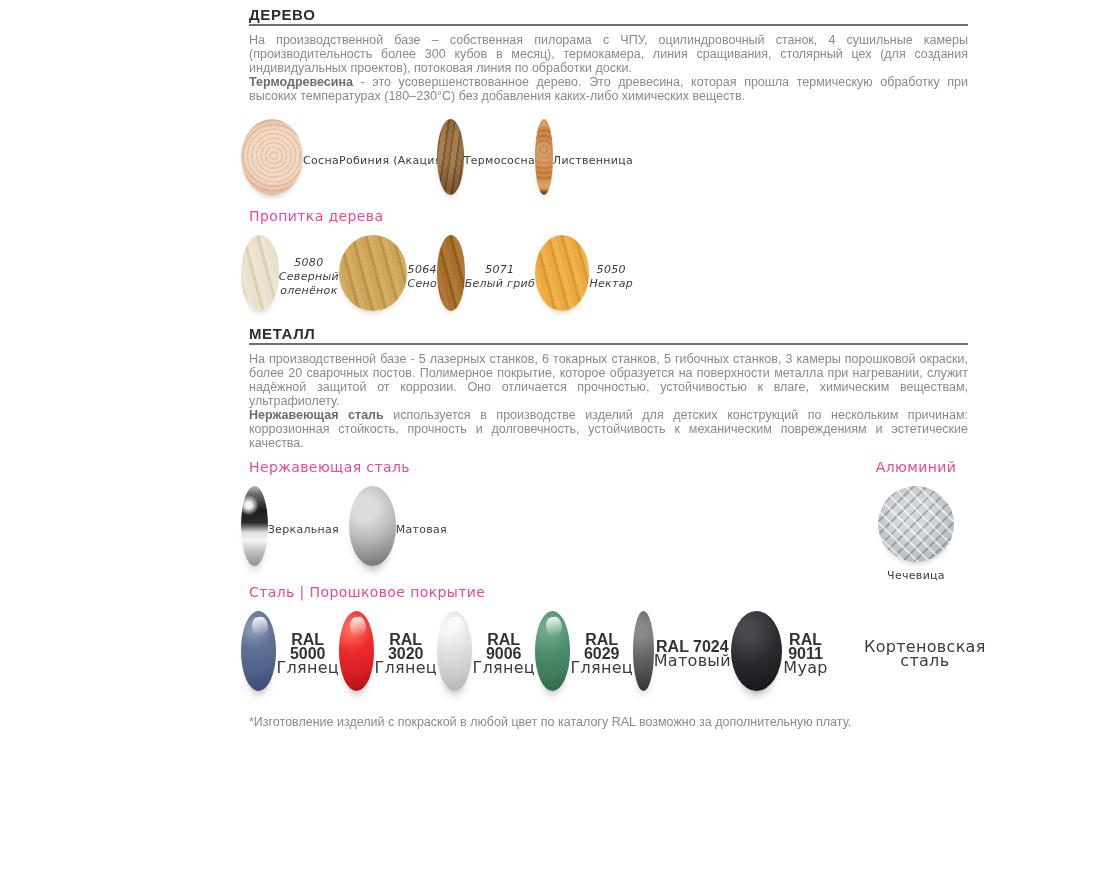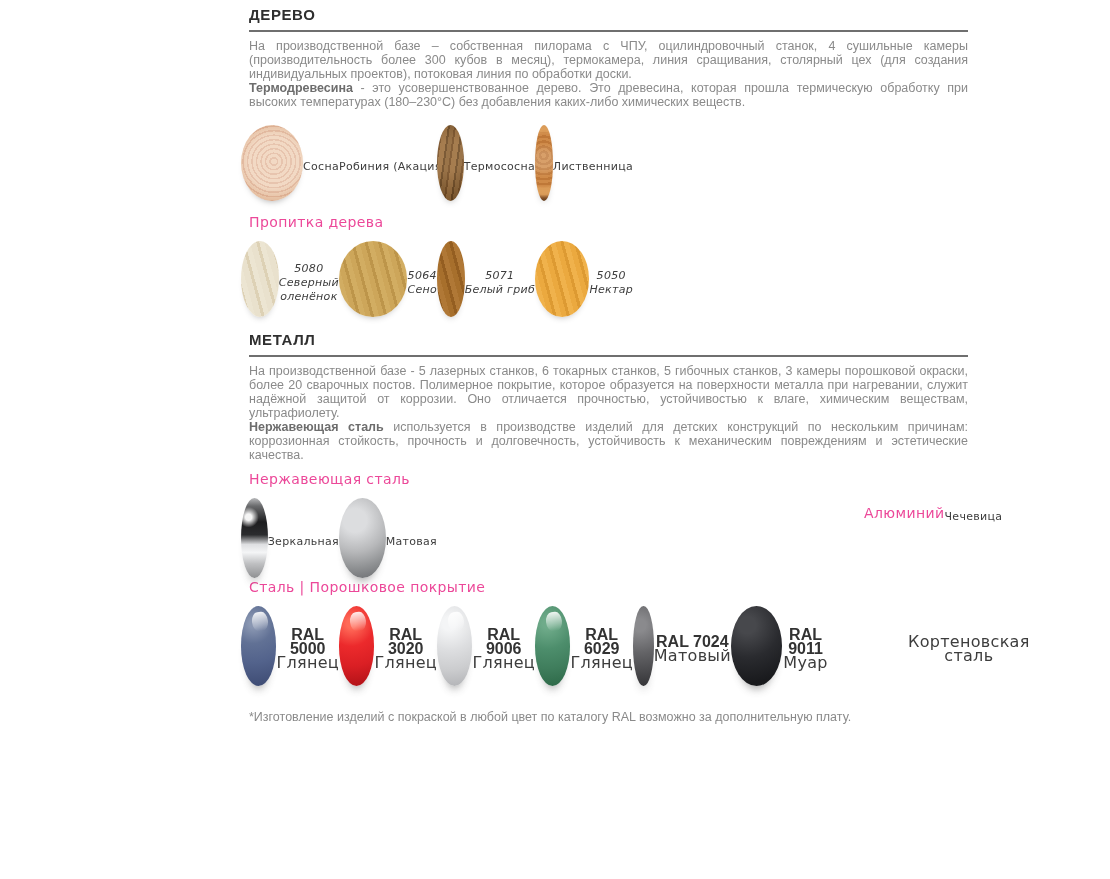--- a/index.html
+++ b/index.html
@@ -6,38 +6,38 @@
   html,body { background:#ffffff; }
   body {
     width:1110px; height:879px; overflow:hidden; position:relative;
     font-family:"Liberation Sans", sans-serif; color:#8a8a8a;
   }
   .page { width:719px; margin-left:249px; padding-top:6px; }
 
   
   .sec-head {
     font-size:15px; line-height:18px; font-weight:bold; color:#2f2f2f;
-    letter-spacing:.6px; padding-bottom:6px; border-bottom:2px solid #6f6f6f;
+    letter-spacing:.6px; border-bottom:2px solid #6f6f6f;
   }
   .sec-head.metal { margin-top:14px; }
 
   .body-text { margin-top:7px; font-size:12.5px; line-height:14px; text-align:justify; color:#8a8a8a; }
   .body-text p { margin:0; }
   .body-text b { color:#6d6d6d; font-weight:bold; }
 
   
   .sub-head {
     font-family:"DejaVu Sans", sans-serif; font-size:14px; line-height:18px;
     color:#ec4899; letter-spacing:.4px;
   }
 
   
   .sw-row { display:flex; margin-left:-8px; }
   .sw { width:98px; display:flex; align-items:center; }
-  .sw-wide { width:104px; margin-left:auto;gap:44px; }
+  .sw-wide { width:104px; margin-left:auto; }
   .circle { width:76px; height:76px; border-radius:50%; position:relative; }
   .sw-label {
     margin-top:7px; font-family:"DejaVu Sans", sans-serif; font-size:11px;
     line-height:14px; color:#3d3d3d; text-align:center; letter-spacing:.3px;
   }
   .nowrap { white-space:nowrap; }
 
   
   .wood-sosna {
     background:
@@ -112,22 +112,22 @@
       repeating-linear-gradient(-18deg, rgba(255,176,80,.35) 0 2px, rgba(0,0,0,0) 2px 6px),
       radial-gradient(circle, #e0812a 0 55%, #c66317 92%);
     box-shadow:0 5px 7px -5px rgba(0,0,0,.35);
   }
 
   
   .row-wood   { margin-top:16px; }
   .row-imp    { margin-top:10px;font-style:italic; }
   .imp-head   { margin-top:12px; }
   .stain-wrap { margin-top:8px; display:flex; justify-content:space-between; align-items:flex-start; }
-  .stain-left .sw-row { margin-top:10px; }
-  .stain-right { width:104px; display:flex; flex-direction:row; align-items:center; }
+  .stain-left .sw-row { margin-top:10px;gap:10px; }
+  .stain-right { width:104px; display:flex; flex-direction:column; align-items:center; }
   .stain-right .circle { margin-top:10px; }
   .powder-head { margin-top:0; }
   .row-powder { margin-top:10px; }
   .row-powder .sw-label { margin-top:6px; font-size:16px; }
   .ral-code { font-family:"Liberation Sans", sans-serif; font-weight:bold; color:#333; letter-spacing:0; }
   .footnote { margin-top:24px; font-size:12.5px; color:#8a8a8a; }
 </style>
 </head>
 <body>
 

